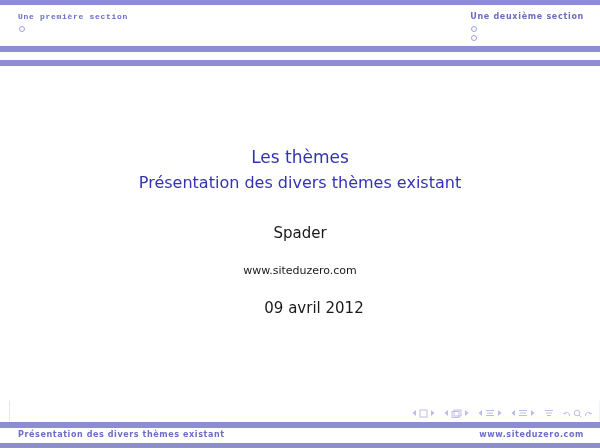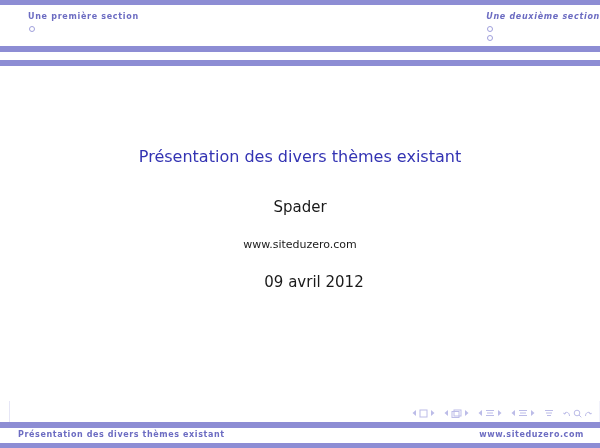--- a/index.html
+++ b/index.html
@@ -38,22 +38,22 @@
 
   
   .nav-col {
     position: absolute;
     top: 6px;
     font-size: 8px;
     letter-spacing: 0.7px;
     color: #6c6cc2;
     font-weight: bold;
   }
-  #nav-col-1 { left: 28px; text-align: left; }
-  #nav-col-2 { right: 0; text-align: center; font-style: italic; }
+  #nav-col-1 { left: 18px; text-align: left; font-family: Liberation Mono, monospace; }
+  #nav-col-2 { right: 16px; text-align: center; }
   .nav-label { white-space: nowrap; line-height: 12px; }
   .dot-stack { margin-top: 3px; }
   #nav-col-2 .dot-stack { text-align: left; }
   .nav-dot {
     width: 4px; height: 4px;
     border: 1px solid #a0a0dc;
     border-radius: 50%;
     background: #ffffff;
     margin: 0 0 3px 1px;
     display: block;
@@ -190,20 +190,21 @@
   <div id="hdr-gap"></div>
   <div id="hdr-rule-b" class="bar-strong"></div>
 
   <div id="left-hairline"></div>
   <div id="right-hairline"></div>
 
   <div id="body">
     <div id="titlepage">
 
       <div id="title-block">
+        <div class="title-line" id="main-title">Les thèmes</div>
         <div class="title-line" id="subtitle-line">Présentation des divers thèmes existant</div>
       </div>
 
       <div id="author-line">Spader</div>
       <div id="inst-line">www.siteduzero.com</div>
       <div id="date-line">09 avril 2012</div>
 
     </div>
   </div>
 

